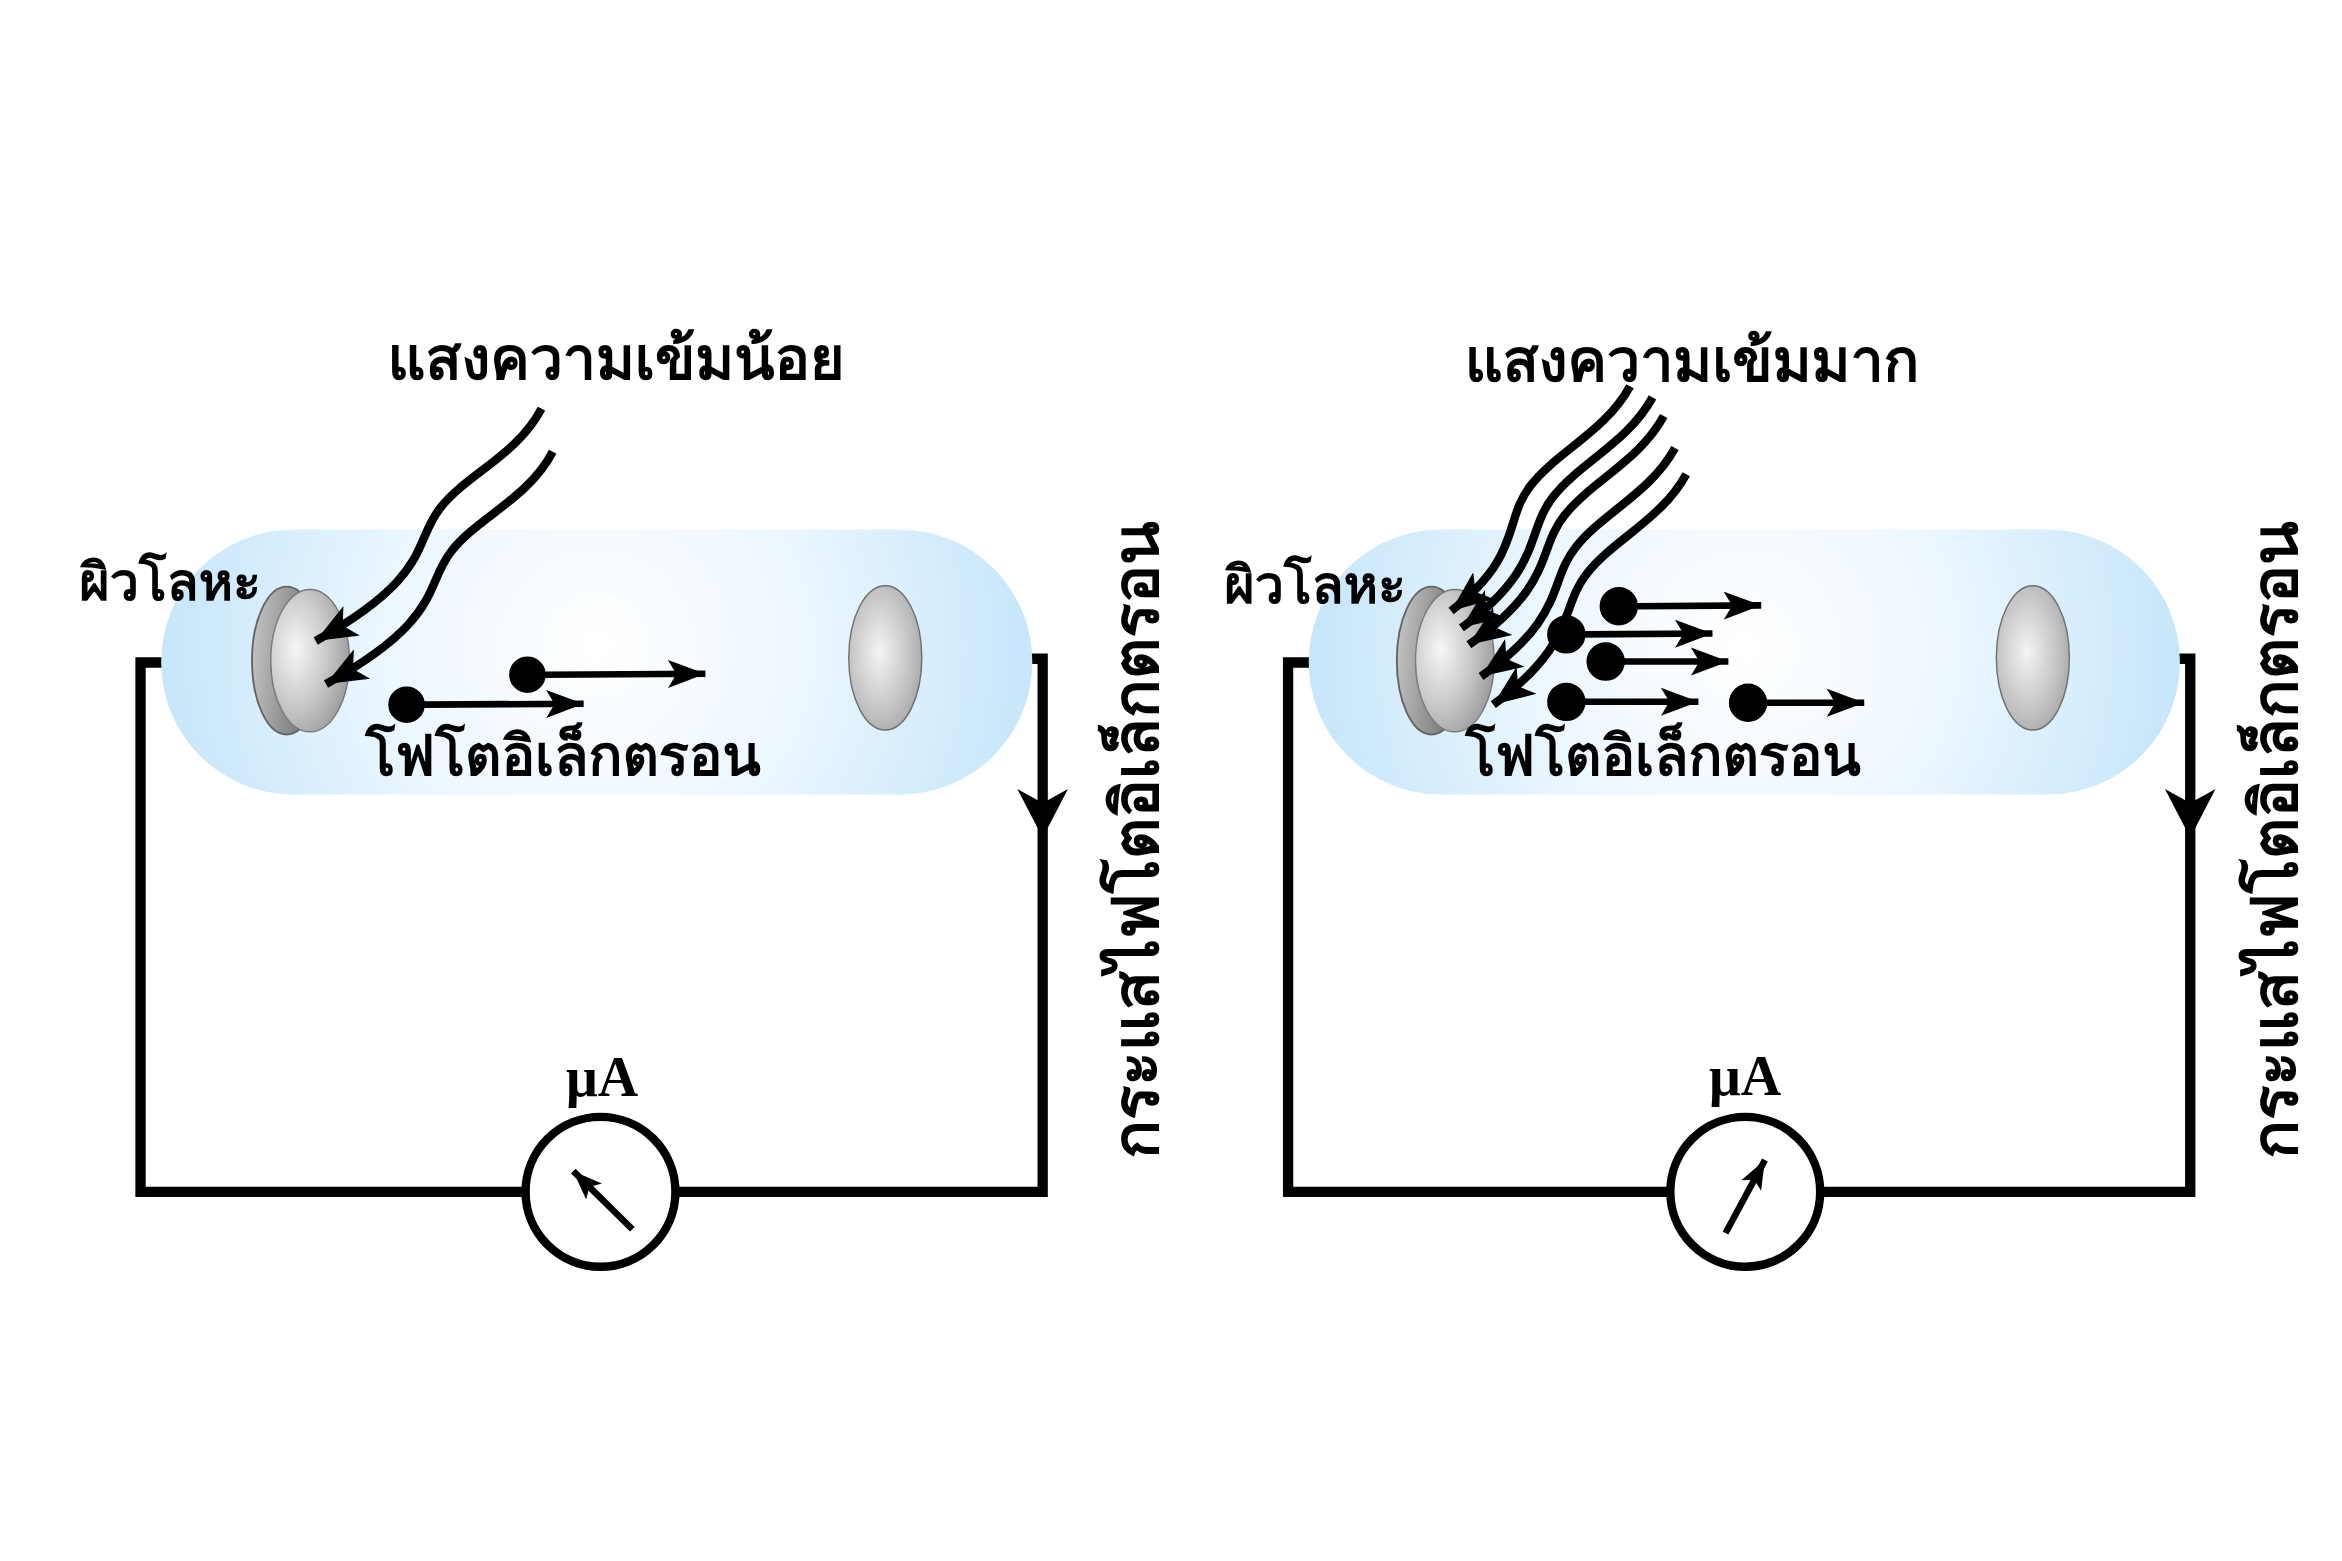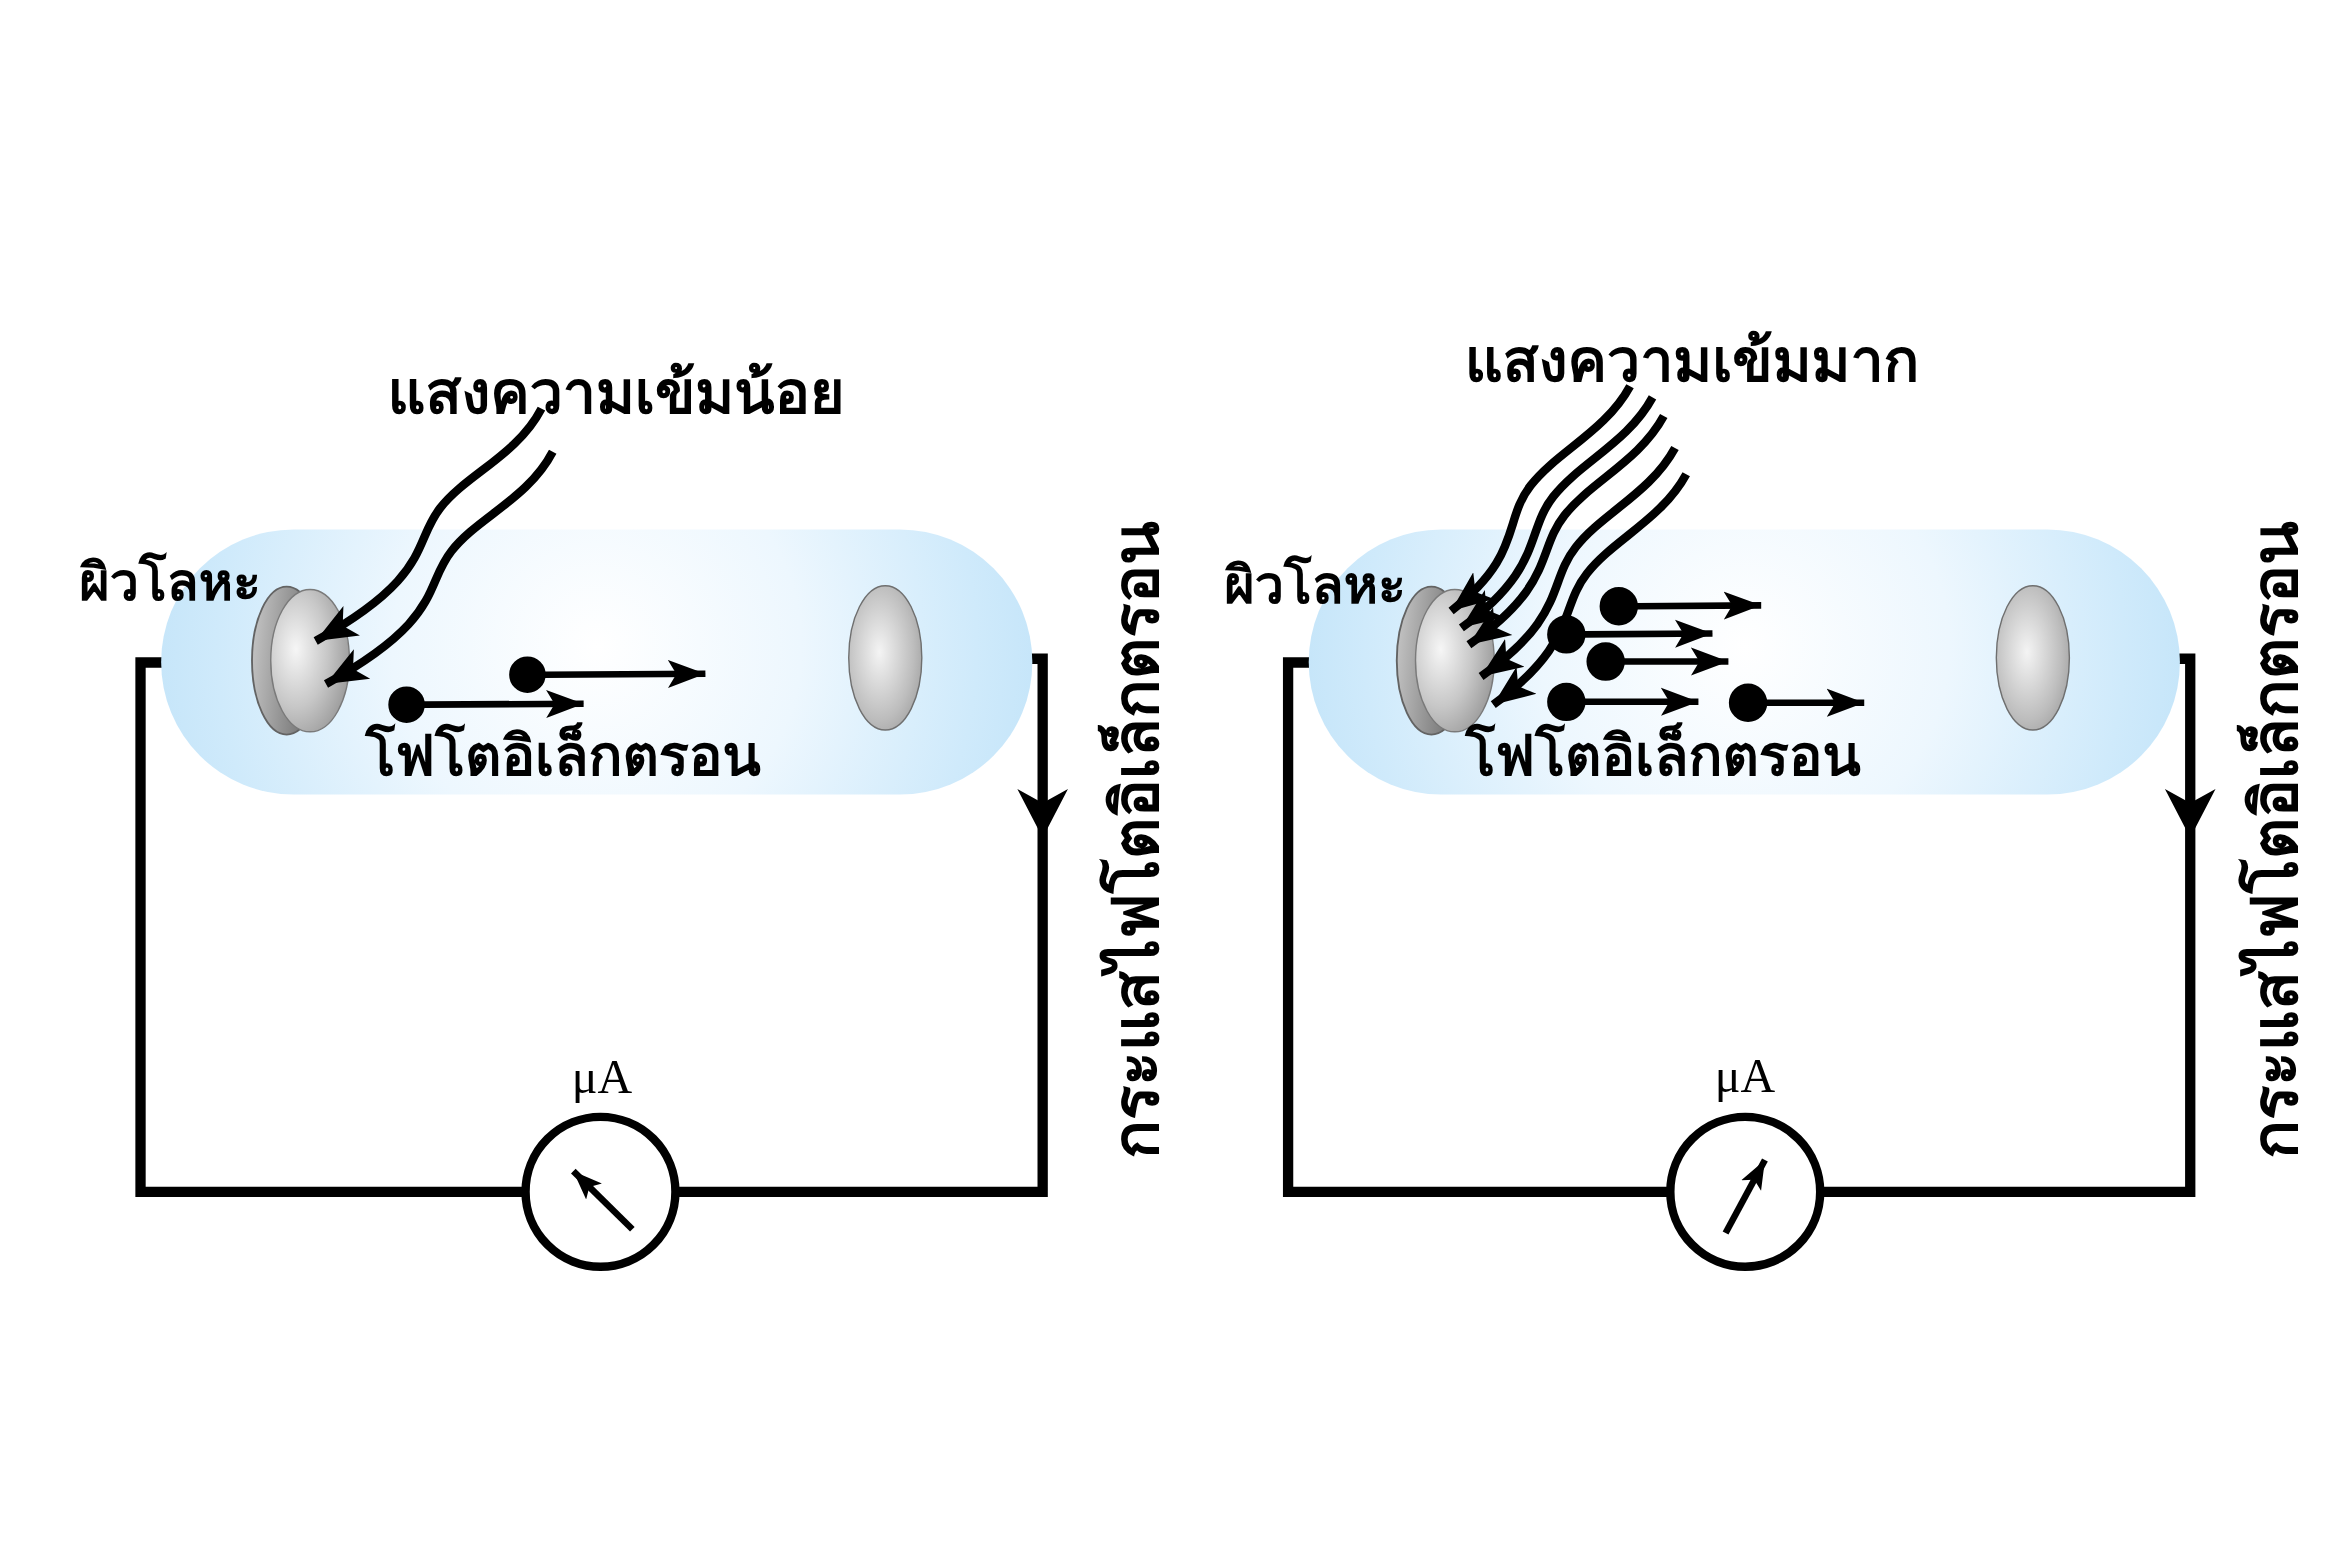--- a/index.html
+++ b/index.html
@@ -22,25 +22,25 @@
   }
   .lbl-title{font-size:59px;}
   .lbl-metal{font-size:52px;}
   .lbl-photoelectron{font-size:56px;}
   .lbl-current{
     font-size:64px;
     transform:translate(-50%,-50%) rotate(-90deg);
   }
   .lbl-meter{
     font-family:"Liberation Serif", serif;
-    font-weight:400;
-    font-size:48px;
+    font-weight:700;
+    font-size:56px;
   }
   
-  #title-left{left:616px;top:359px;margin-top:34px;}
+  #title-left{left:616px;top:359px;}
   #title-right{left:1692px;top:361px;}
   #metal-left{left:170px;top:582px;}
   #metal-right{left:1315px;top:585px;}
   #pe-left{left:563px;top:756px;}
   #pe-right{left:1663px;top:756px;}
   #cur-left{left:1136px;top:840px;}
   #cur-right{left:2275px;top:840px;}
   #ua-left{left:602px;top:1077px;}
   #ua-right{left:1745px;top:1076px;}
 </style>

